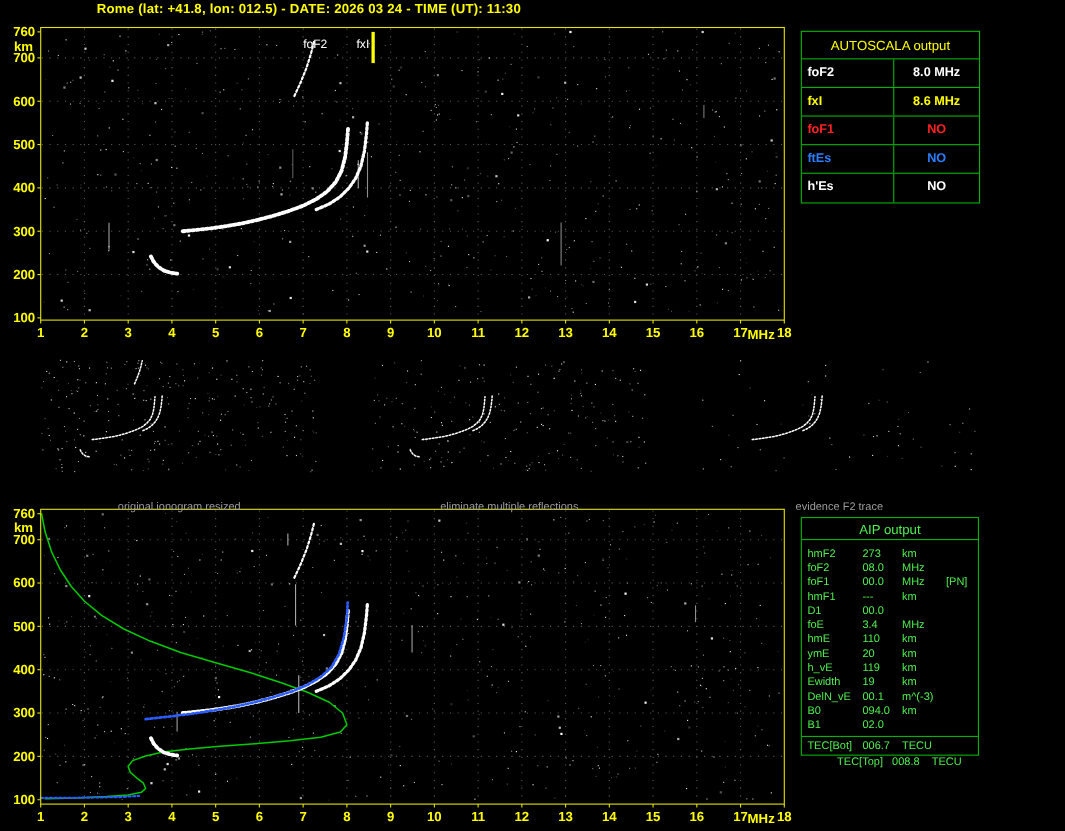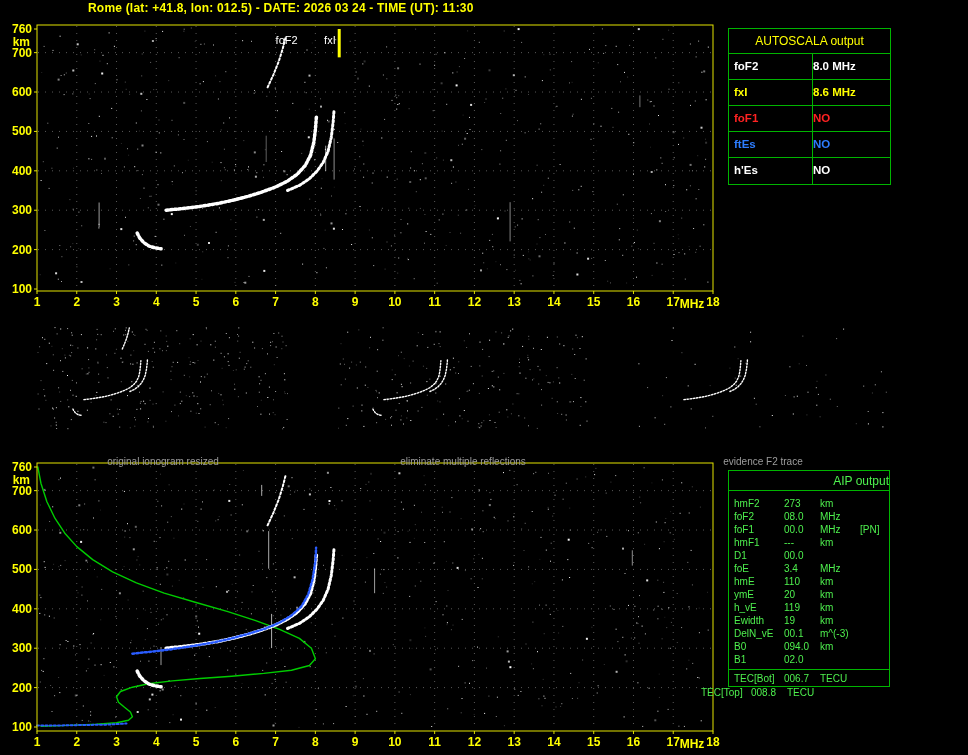--- a/index.html
+++ b/index.html
@@ -9,31 +9,31 @@
   .title{position:absolute;left:88px;top:1px;color:#ffff00;font-size:12px;font-weight:bold;letter-spacing:.2px}
   #canvas{position:absolute;left:0;top:0}
   svg text{font-family:"Liberation Sans",sans-serif}
   .caption{position:absolute;top:456px;width:256px;text-align:center;color:#9c9c9c;font-size:10px}
   
   #autoscala{position:absolute;left:728px;top:28px;width:163px;border:1px solid #00b400;background:#000}
   .as-header{height:25px;line-height:25px;text-align:center;color:#ffff00;font-weight:normal;font-size:12px;border-bottom:1px solid #00b400}
   .as-row{display:flex;height:26px;border-bottom:1px solid #00b400}
   .as-row:last-child{border-bottom:none}
   .as-label{width:84px;border-right:1px solid #00b400;line-height:25px;padding-left:5px;font-weight:bold;font-size:11.5px}
-  .as-value{flex:1;text-align:left;line-height:25px;font-weight:bold;font-size:11.5px}
+  .as-value{flex:1;text-align:center;line-height:25px;font-weight:bold;font-size:11.5px}
   .c-white{color:#ffffff}.c-yellow{color:#ffff00}.c-red{color:#ff2222}.c-blue{color:#2d7dff}
   
   #aip{position:absolute;left:728px;top:470px;width:162px;border:1px solid #00b400;background:#000}
-  .aip-header{height:20px;line-height:20px;text-align:right;color:#4ef04e;font-size:12px;border-bottom:1px solid #00b400}
+  .aip-header{height:20px;line-height:20px;text-align:center;color:#4ef04e;font-size:12px;border-bottom:1px solid #00b400}
   #aip-rows{padding-top:6px}
   .aip-row{display:flex;height:13px;line-height:13px;font-size:10px;color:#4ef04e;padding-left:5px;white-space:nowrap}
   .aip-name{width:50px}.aip-value{width:36px}.aip-unit{width:40px}.aip-note{flex:1}
   .aip-sep{border-top:1px solid #00b400;margin-top:3px;margin-bottom:2px}
   #aip-tecbot .aip-row{height:14px;line-height:14px}
-  #aip-tectop-wrap{position:absolute;left:696px;top:686px;width:162px}
+  #aip-tectop-wrap{position:absolute;left:756px;top:686px;width:162px}
 </style>
 </head>
 <body>
 
 <div id="screen">
   <div class="title">Rome (lat: +41.8, lon: 012.5) - DATE: 2026 03 24 - TIME (UT): 11:30</div>
 
   <svg id="canvas" width="968" height="755">
       <g>
         <line x1="76.76470588235294" y1="26" x2="76.76470588235294" y2="290" stroke="#585858" stroke-width="1" stroke-dasharray="1,6"></line>

